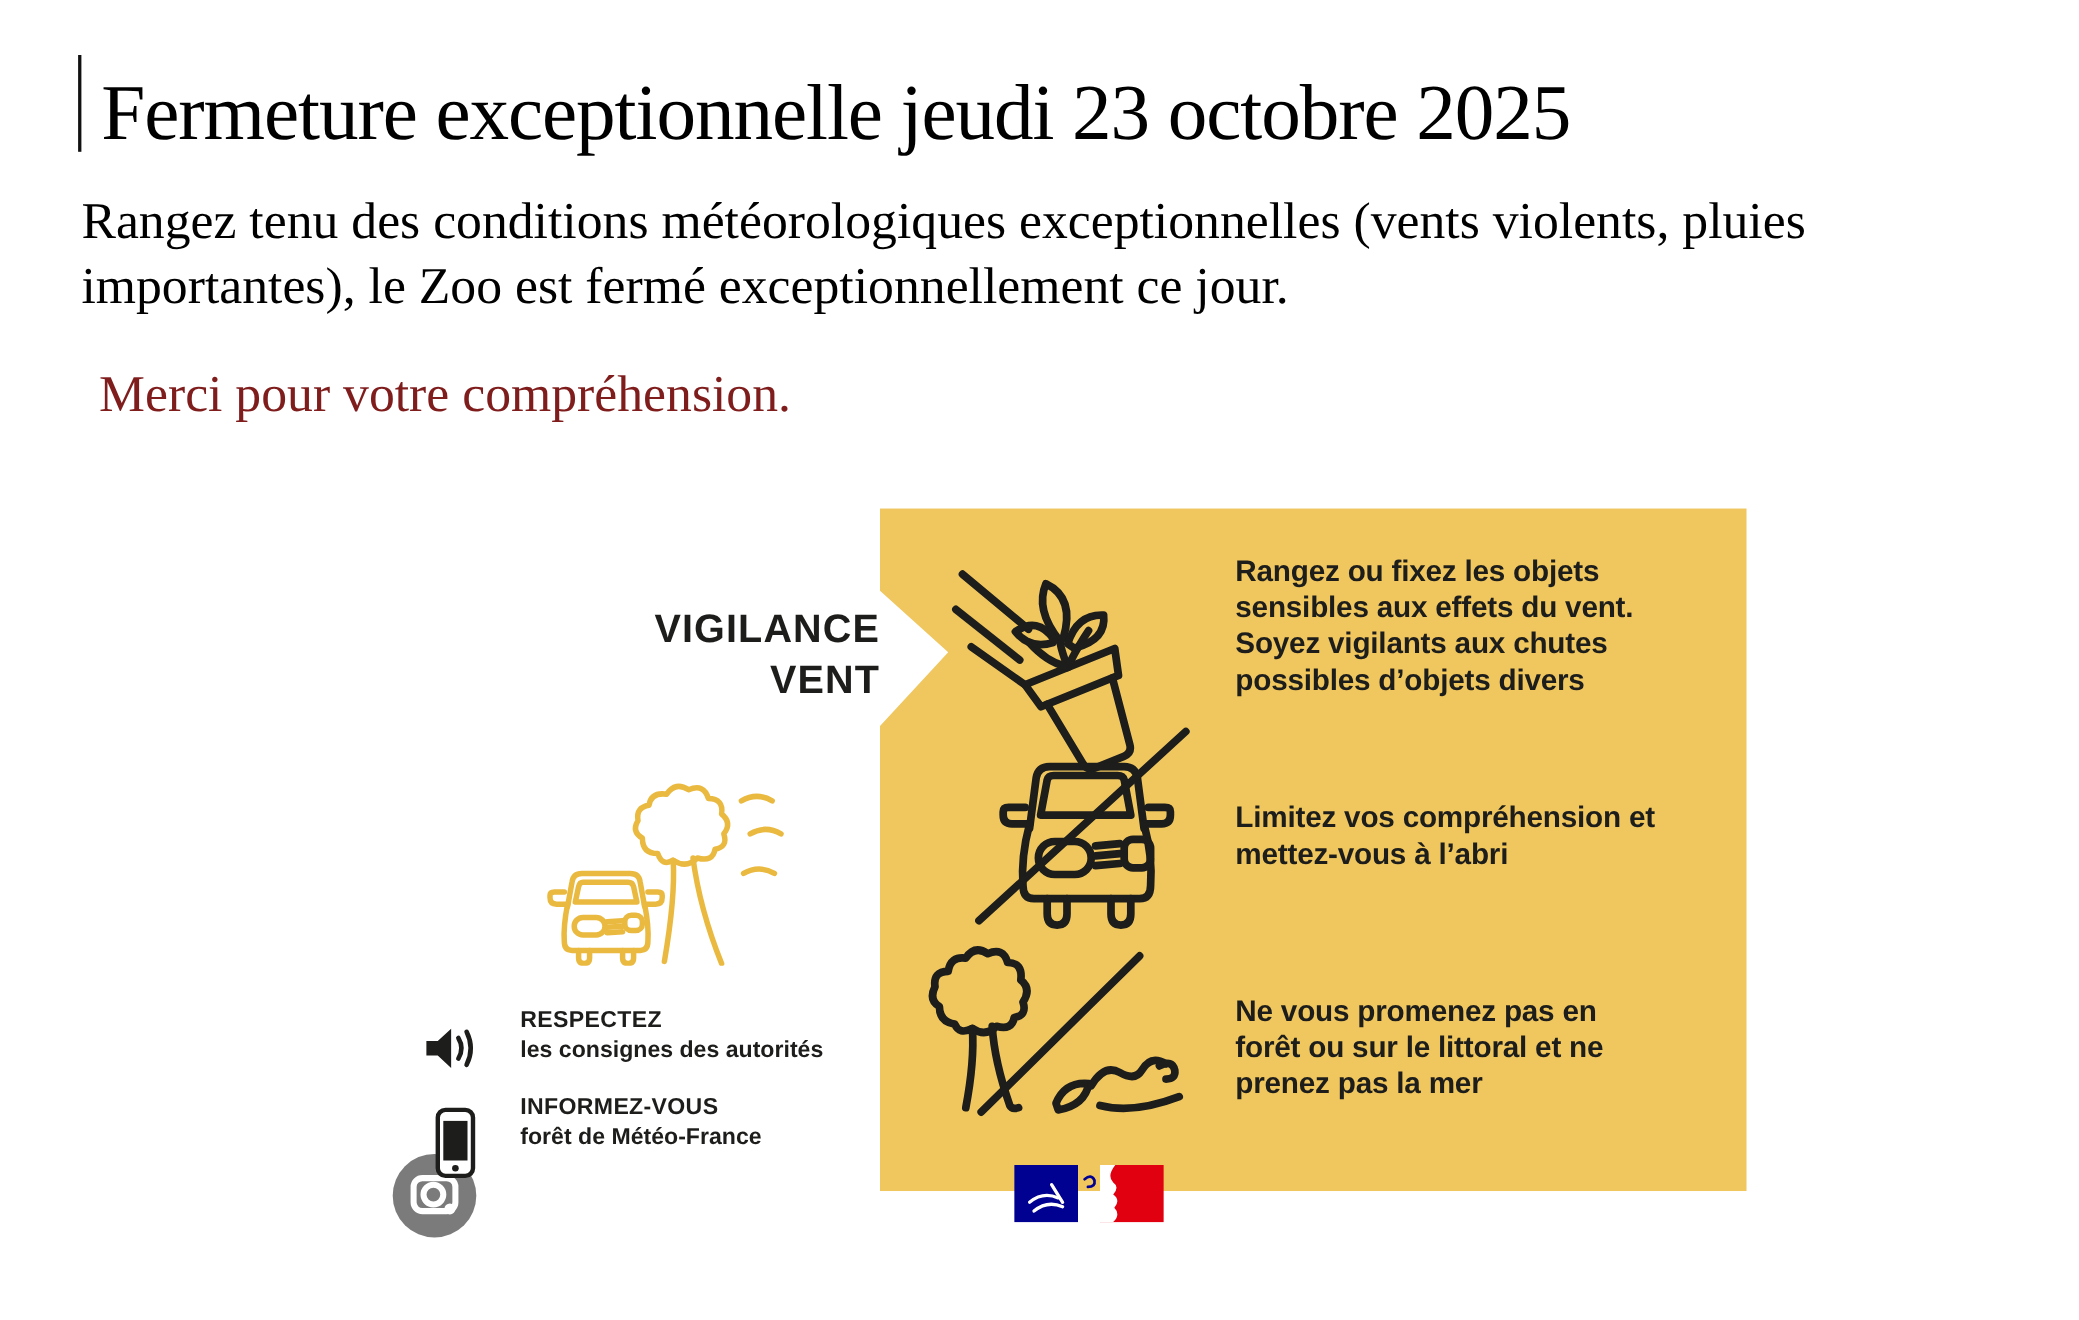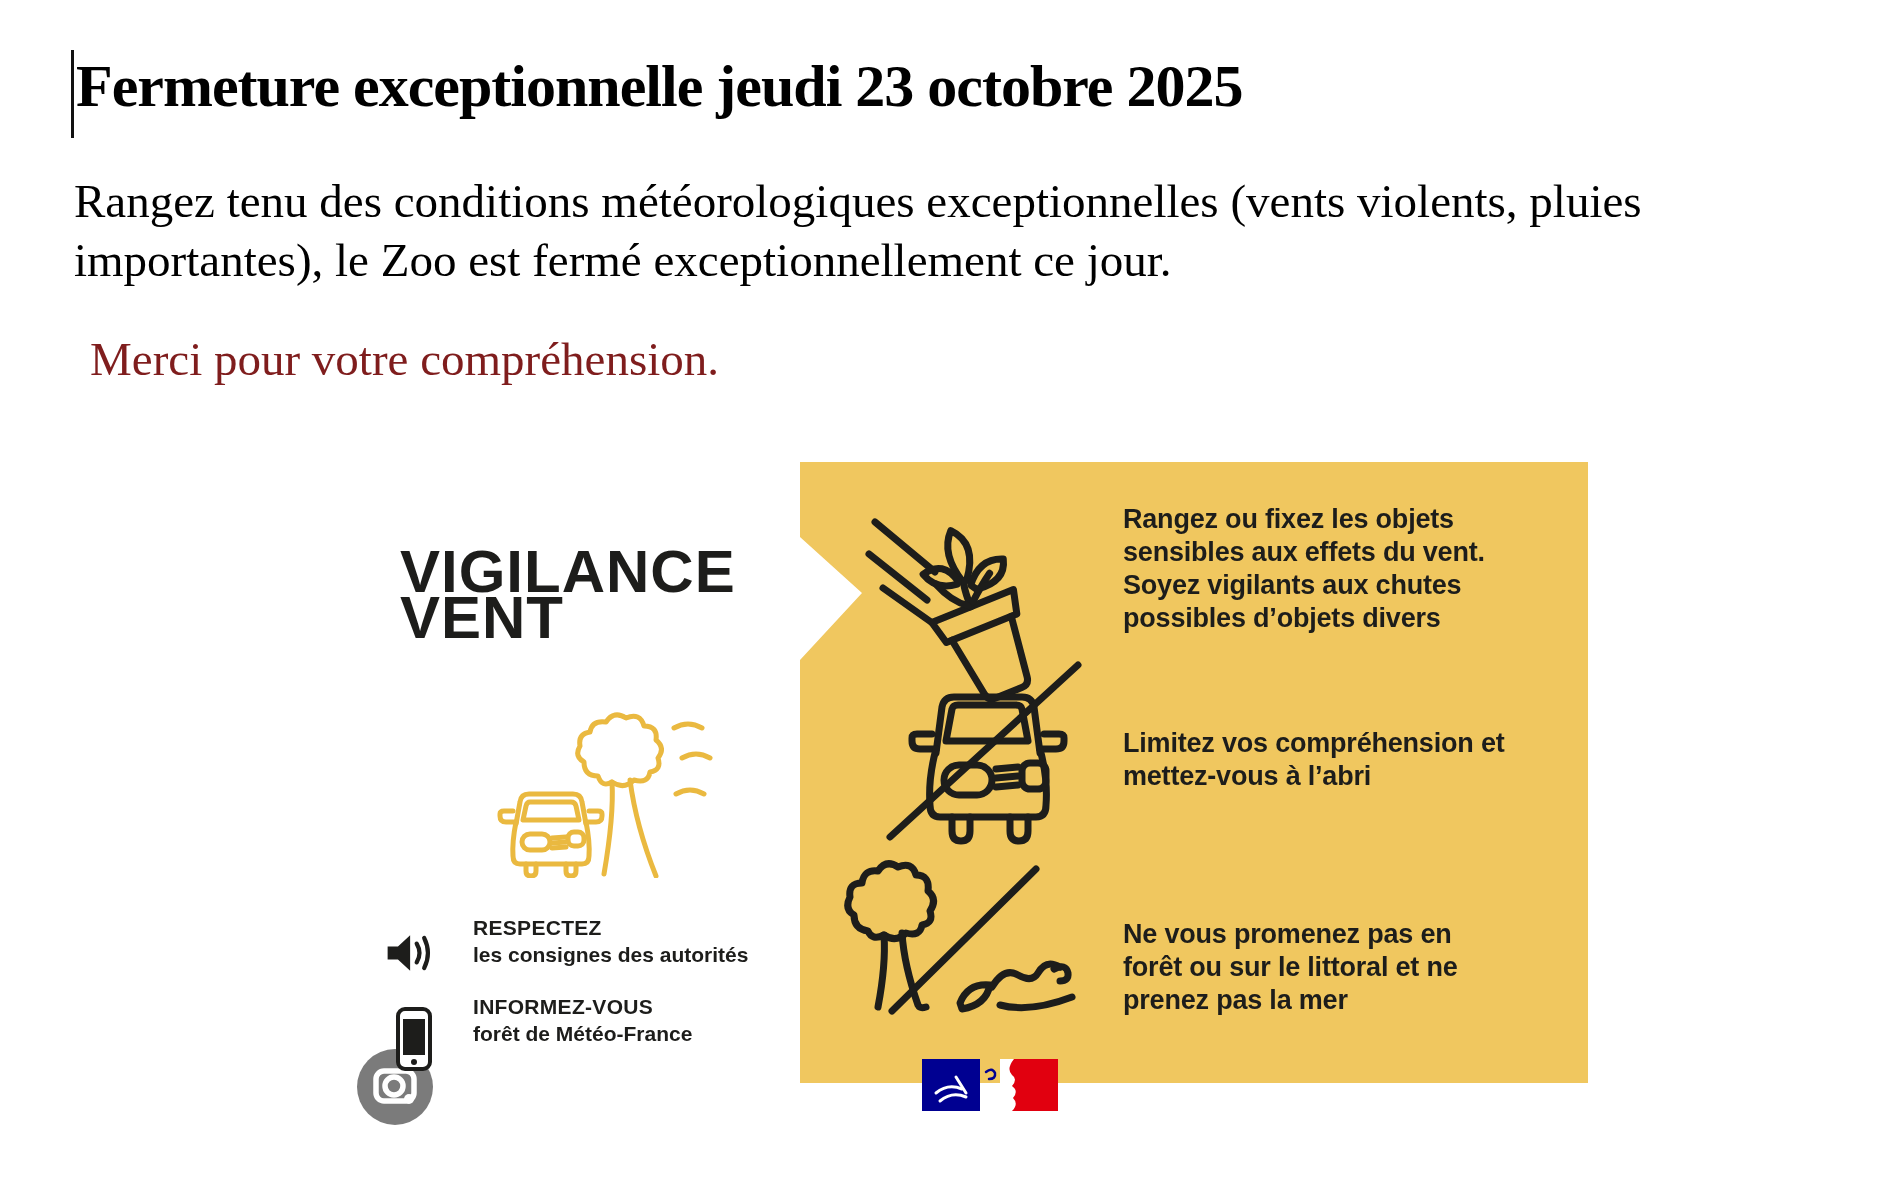--- a/index.html
+++ b/index.html
@@ -1,35 +1,35 @@
 <!DOCTYPE html>
 <html lang="fr"><head>
 <meta charset="utf-8">
 <style>
   html,body{margin:0;padding:0;background:#ffffff;}
   .page{position:relative;width:1890px;height:1200px;background:#ffffff;overflow:hidden;
         font-family:"Liberation Sans",sans-serif;}
   .abs{position:absolute;}
   
   .cursor{position:absolute;left:71px;top:50px;width:3px;height:88px;background:#111;}
-  .title{position:absolute;left:76px;top:38px;margin:0;font-family:"Liberation Serif",serif;
-         font-weight:700;font-size:60px;line-height:96px;letter-spacing:-1px;color:#000;white-space:nowrap;}
+  .title{position:absolute;left:76px;top:38px;margin:16px;font-family:"Liberation Serif",serif;
+         font-weight:400;font-size:72px;line-height:96px;letter-spacing:-1px;color:#000;white-space:nowrap;}
   .para{position:absolute;left:74px;top:172px;font-family:"Liberation Serif",serif;
         font-size:47px;line-height:59px;color:#000;white-space:nowrap;}
   .thanks{position:absolute;left:90px;top:330px;font-family:"Liberation Serif",serif;
           font-size:47px;line-height:59px;color:#7f1d1d;white-space:nowrap;}
   
   .infographic{position:absolute;inset:0;}
-  .vg-heading{position:absolute;left:400px;top:549px;width:400px;text-align:left;
-              font-weight:700;font-size:60px;line-height:46px;letter-spacing:1px;color:#1d1d1b;}
+  .vg-heading{position:absolute;left:400px;top:549px;width:400px;text-align:right;
+              font-weight:700;font-size:36px;line-height:46px;letter-spacing:1px;color:#1d1d1b;}
   .panel{position:absolute;left:800px;top:462px;width:788px;height:621px;background:#F0C75F;
          clip-path:polygon(0 0,100% 0,100% 100%,0 100%,0 198px,62px 131px,0 75px);}
   .adv{position:absolute;left:1123px;font-weight:700;font-size:27px;line-height:33px;
        letter-spacing:-0.2px;color:#1d1d1b;white-space:nowrap;}
-  .adv1{top:503px;} .adv2{top:727px;} .adv3{top:903px;margin-top:15px;}
+  .adv1{top:503px;} .adv2{top:727px;} .adv3{top:903px;}
   .lbl{position:absolute;left:452px;color:#1d1d1b;white-space:nowrap;margin-left:21px;}
   .lbl .t{font-weight:700;font-size:21px;line-height:27px;letter-spacing:0.3px;}
   .lbl .s{font-weight:700;font-size:21px;line-height:27px;}
   .lbl1{top:914px;} .lbl2{top:993px;}
   .badge{position:absolute;left:357px;top:1049px;width:76px;height:76px;border-radius:50%;
          background:rgba(116,116,116,0.95);z-index:2;}
   .phone{z-index:3;}
   svg{display:block;}
 </style>
 </head>

